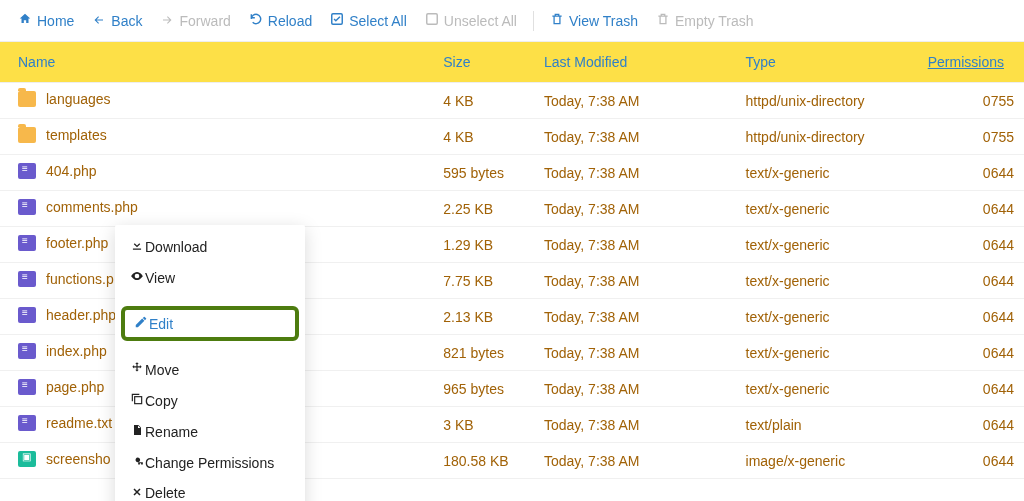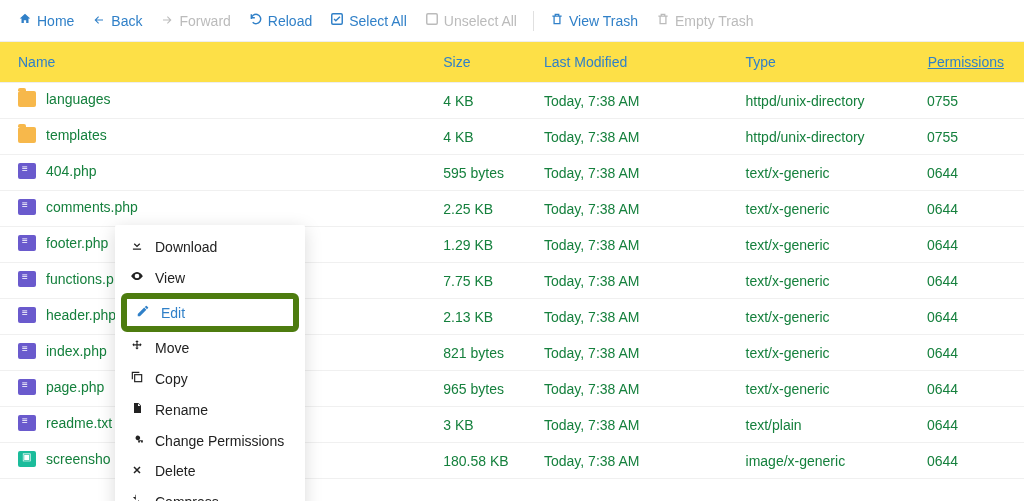--- a/index.html
+++ b/index.html
@@ -42,28 +42,28 @@
     padding: 12px 10px;
     color: #3080c8;
     font-weight: 500;
     background: #fde047;
     border-bottom: 1px solid #eee;
     font-size: 14px;
   }
   .table td {
     padding: 8px 10px;
     border-bottom: 1px solid #f0f0f0;
-    color: #15803d;
+    color: #a16207;
     vertical-align: middle;
   }
   .col-name { width: 430px; padding-left: 18px !important; }
   .col-size { width: 100px; }
   .col-modified { width: 200px; }
   .col-type { width: 180px; }
-  .col-perm { width: 90px; text-align: left; }
+  .col-perm { width: 90px; text-align: right; }
   .table th:first-child { padding-left: 46px; }
   .table th:last-child { text-align: right; padding-right: 20px; text-decoration: underline; }
   .icon-cell {
     display: inline-flex;
     align-items: center;
     gap: 10px;
   }
   .icon-folder, .icon-file-code, .icon-file-img, .icon-file-css {
     width: 18px; height: 16px; display: inline-block; flex-shrink: 0;
   }
@@ -81,31 +81,30 @@
     width: 190px;
     background: #fff;
     box-shadow: 0 4px 18px rgba(0,0,0,.15);
     border-radius: 2px;
     padding: 6px 0;
     z-index: 100;
   }
   .context-item {
     display: flex;
     align-items: center;
-    gap: 10px;
     padding: 7px 14px;
     font-size: 14px;
     color: #222;
     cursor: pointer;
   }
   .context-item.active {
-    border: 6px solid #4d7c0f;
+    border: 4px solid #4d7c0f;
     border-radius: 6px;
     color: #3080c8;
-    margin: 0 6px;
+    margin: 13px 6px;
     padding: 5px 8px;
   }
   .ctx-ico { width:16px; display:inline-block; text-align:center; font-weight:bold; }
 </style>
 </head>
 <body>
 
 <div class="toolbar">
   <span class="toolbar-btn">
     <span>

